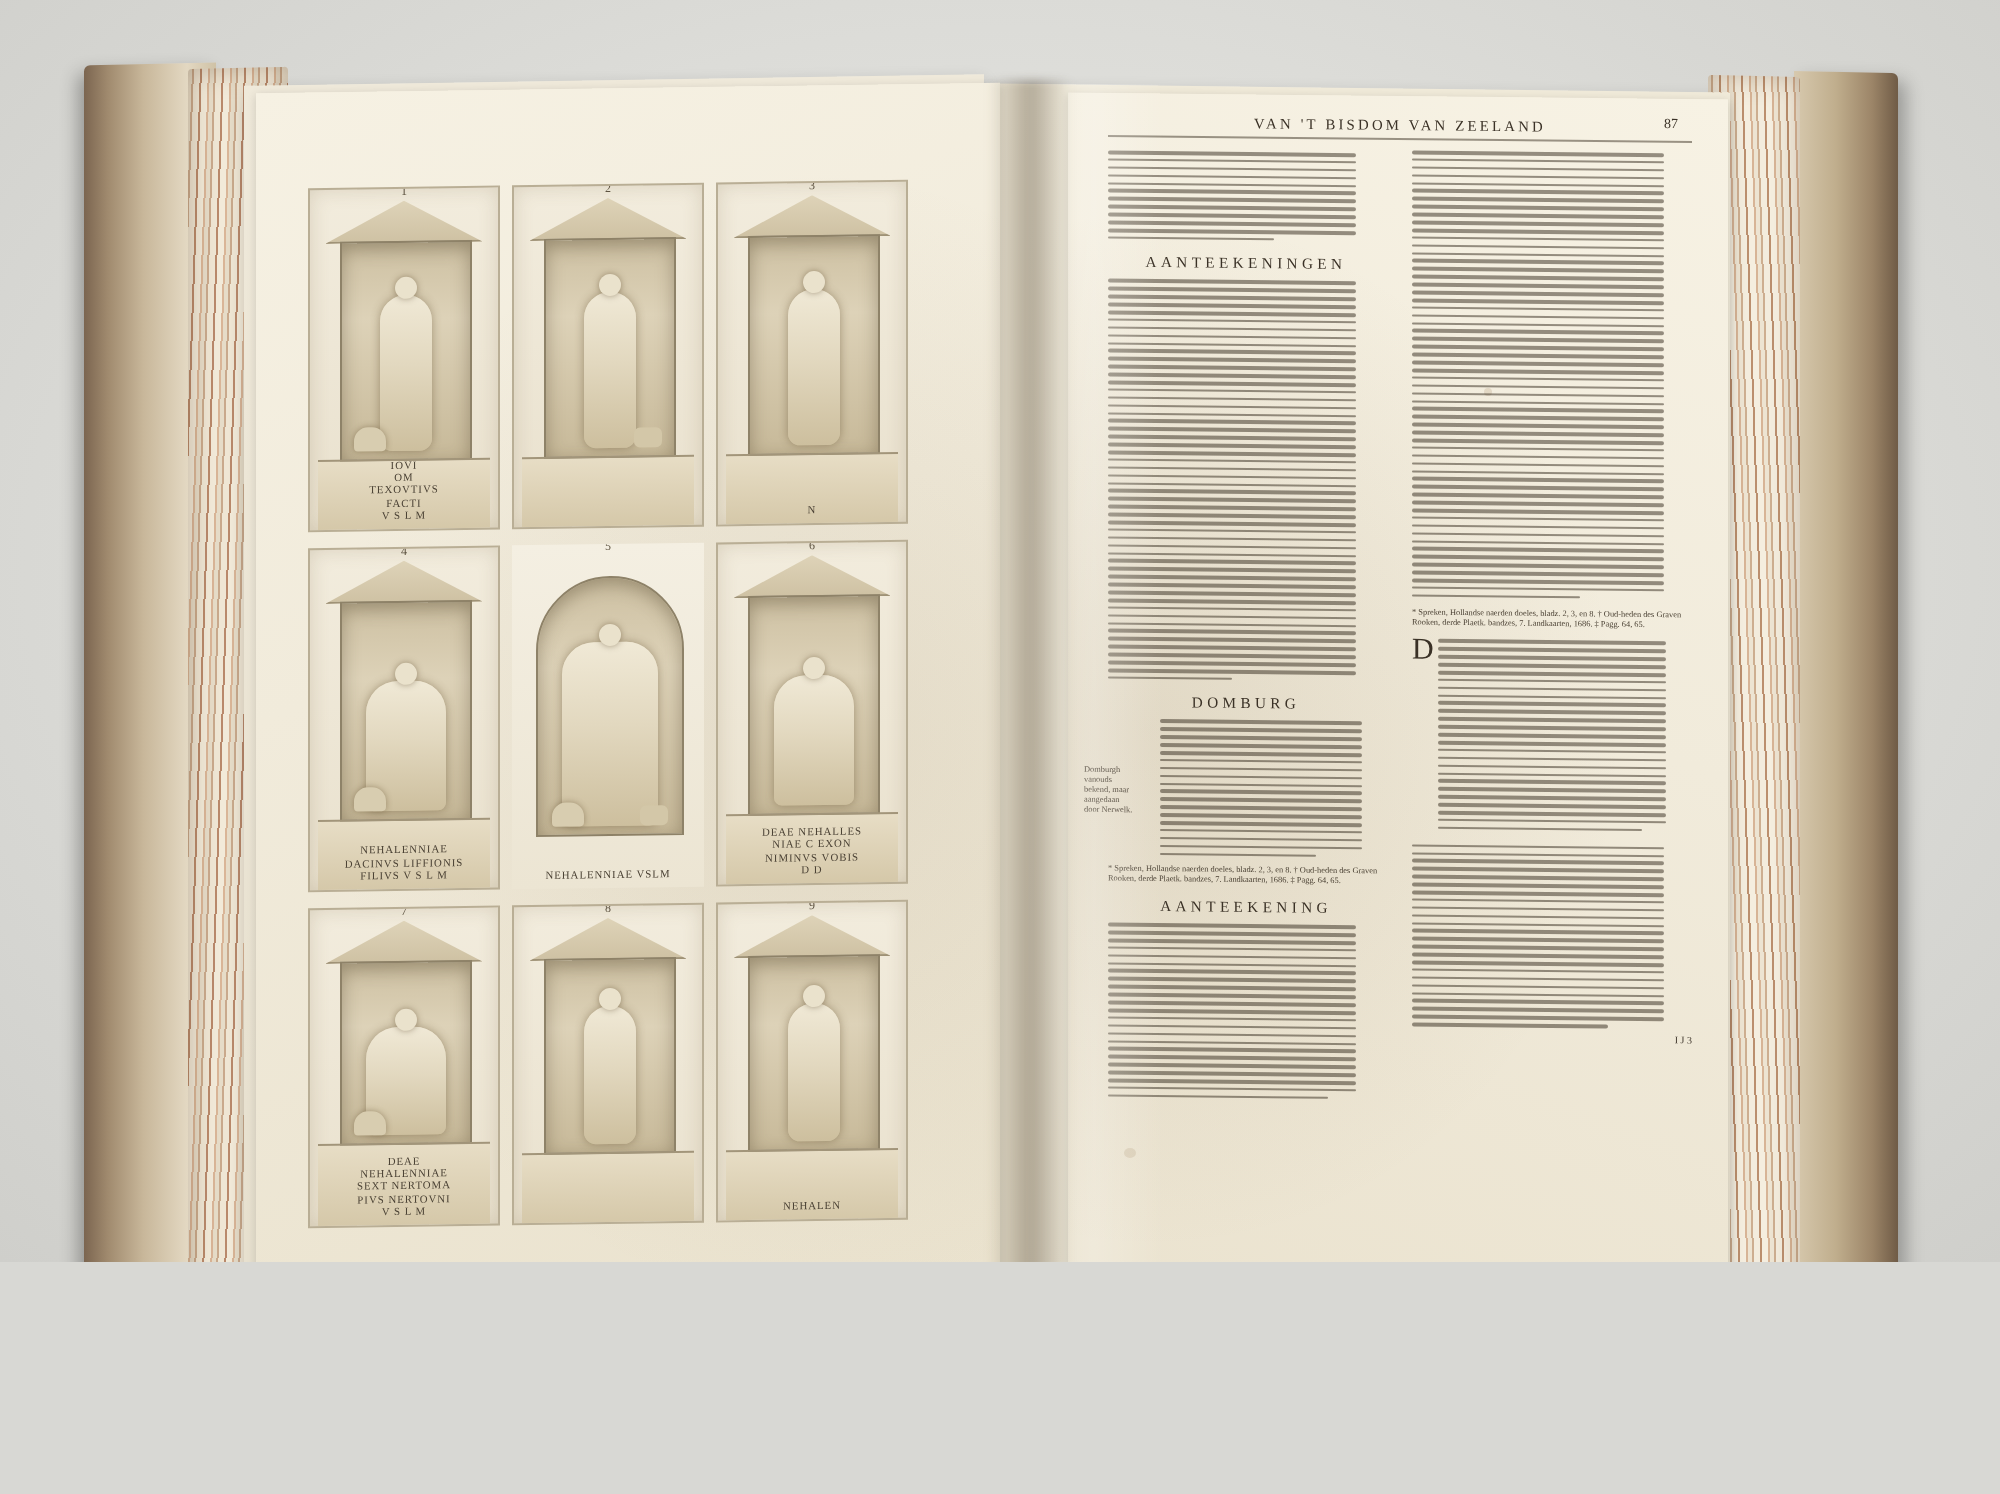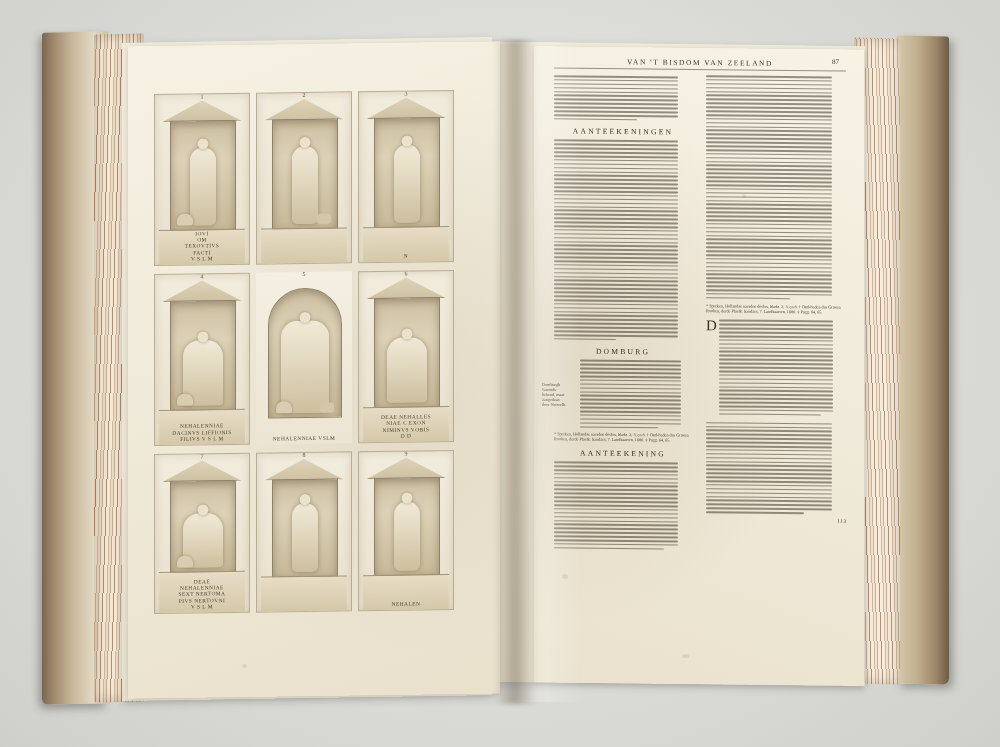--- a/index.html
+++ b/index.html
@@ -10,21 +10,21 @@
   body {
     width: 1000px;
     height: 747px;
     overflow: hidden;
     font-family: "Liberation Serif", serif;
   }
 
   .photo {
     position: relative;
     width: 1000px;
-    height: 747px;
+    height: 631px;
     background: radial-gradient(ellipse at 50% 45%, #e9e9e6 0%, #dcdcd8 55%, #cfcfcb 100%);
     overflow: hidden;
   }
 
   
   .book {
     position: absolute;
     left: 42px;
     top: 14px;
     width: 905px;

